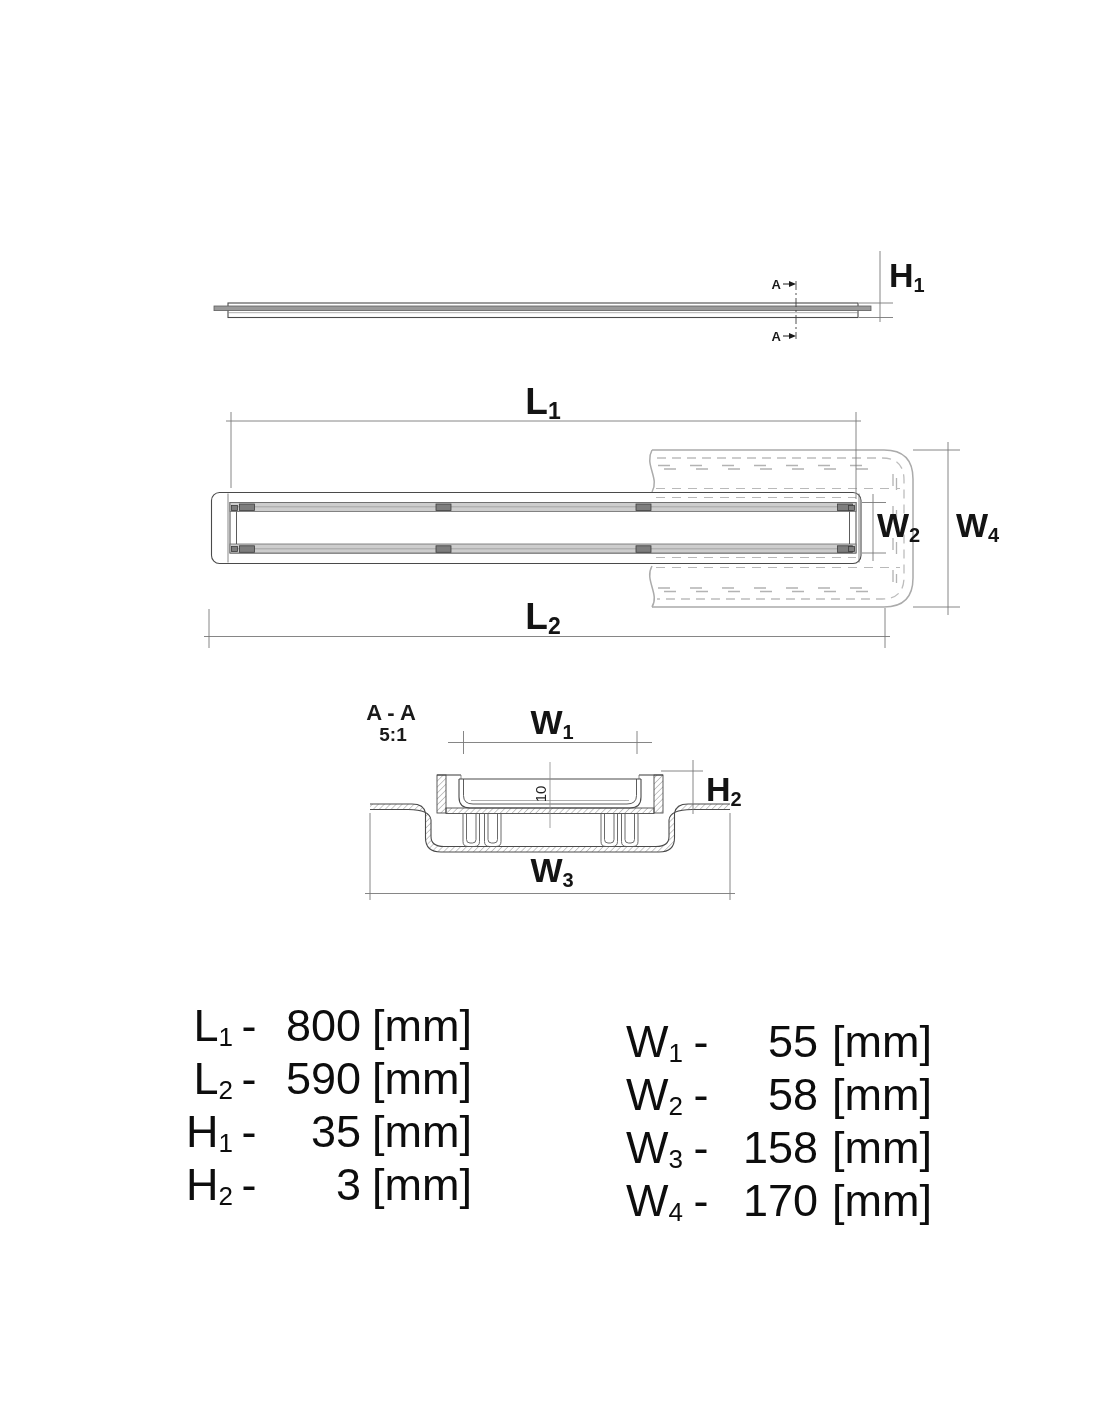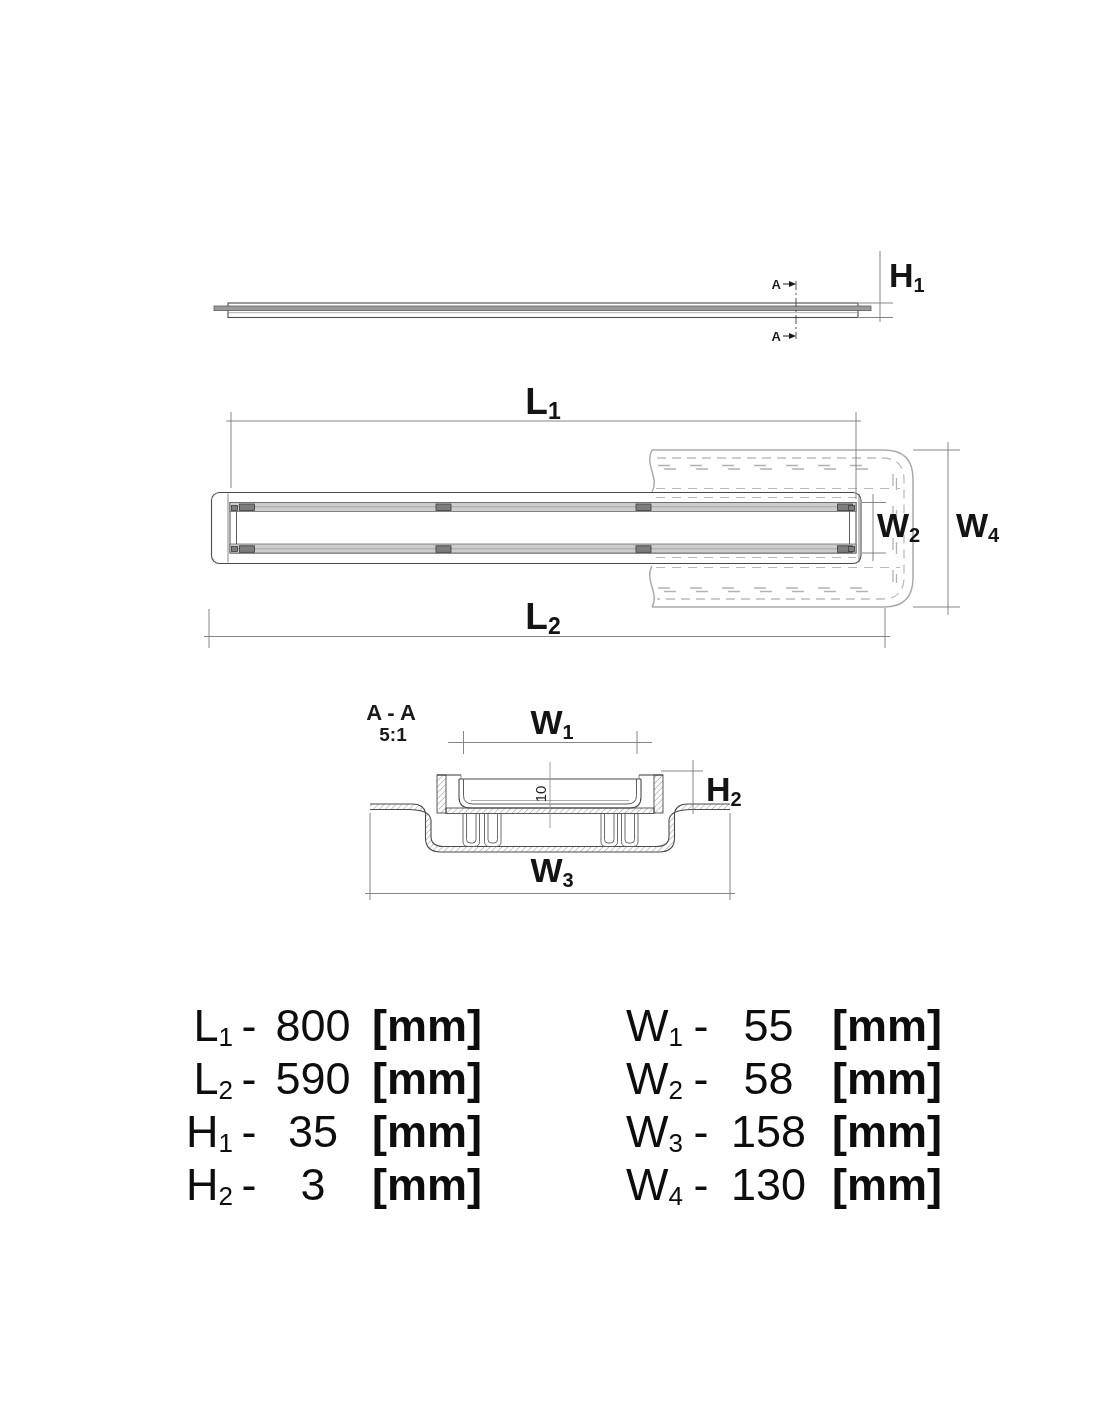--- a/index.html
+++ b/index.html
@@ -22,29 +22,29 @@
   .edge { stroke:#4a4a4a; stroke-width:1.1; fill:none; }
   .edge-fill { stroke:#4a4a4a; stroke-width:1.1; fill:#ffffff; }
   .mem { stroke:#ababab; stroke-width:1.5; fill:none; }
 
   
   .dim-table { position:absolute; color:#0d0d0d; }
   .trow { display:flex; align-items:baseline; height:53px; font-size:45px; line-height:53px; }
   .tsym { text-align:right; white-space:nowrap; }
   .tsub { font-size:26px; position:relative; top:5px; }
   .tdash { text-align:center; }
-  .tval { text-align:center; }
-  .tunit { white-space:nowrap;font-weight:bold; }
+  .tval { text-align:right; }
+  .tunit { white-space:nowrap; }
   .t-left .tsym { width:133px; }
   .t-left .tdash { width:32px; }
   .t-left .tval { width:96px; }
   .t-left .tunit { margin-left:11px; }
   .t-right .tsym { width:120px; }
   .t-right .tdash { width:36px; }
-  .t-right .tval { width:99px; }
+  .t-right .tval { width:99px;margin-top:16px; }
   .t-right .tunit { margin-left:14px; }
 </style>
 </head>
 <body>
 
 <div class="page">
 
 <svg class="drawing-svg" width="1100" height="960" viewBox="0 0 1100 960">
   <defs>
     <pattern id="hatch" patternUnits="userSpaceOnUse" width="4.2" height="4.2" patternTransform="rotate(45)">
@@ -267,18 +267,18 @@
     </div>
     <div class="trow">
       <span class="tsym"><span>W</span><span class="tsub">3</span></span>
       <span class="tdash">-</span>
       <span class="tval">158</span>
       <span class="tunit">[mm]</span>
     </div>
     <div class="trow">
       <span class="tsym"><span>W</span><span class="tsub">4</span></span>
       <span class="tdash">-</span>
-      <span class="tval">130</span>
+      <span class="tval">170</span>
       <span class="tunit">[mm]</span>
     </div>
   </div>
 
 </div>
 
 </body></html>

